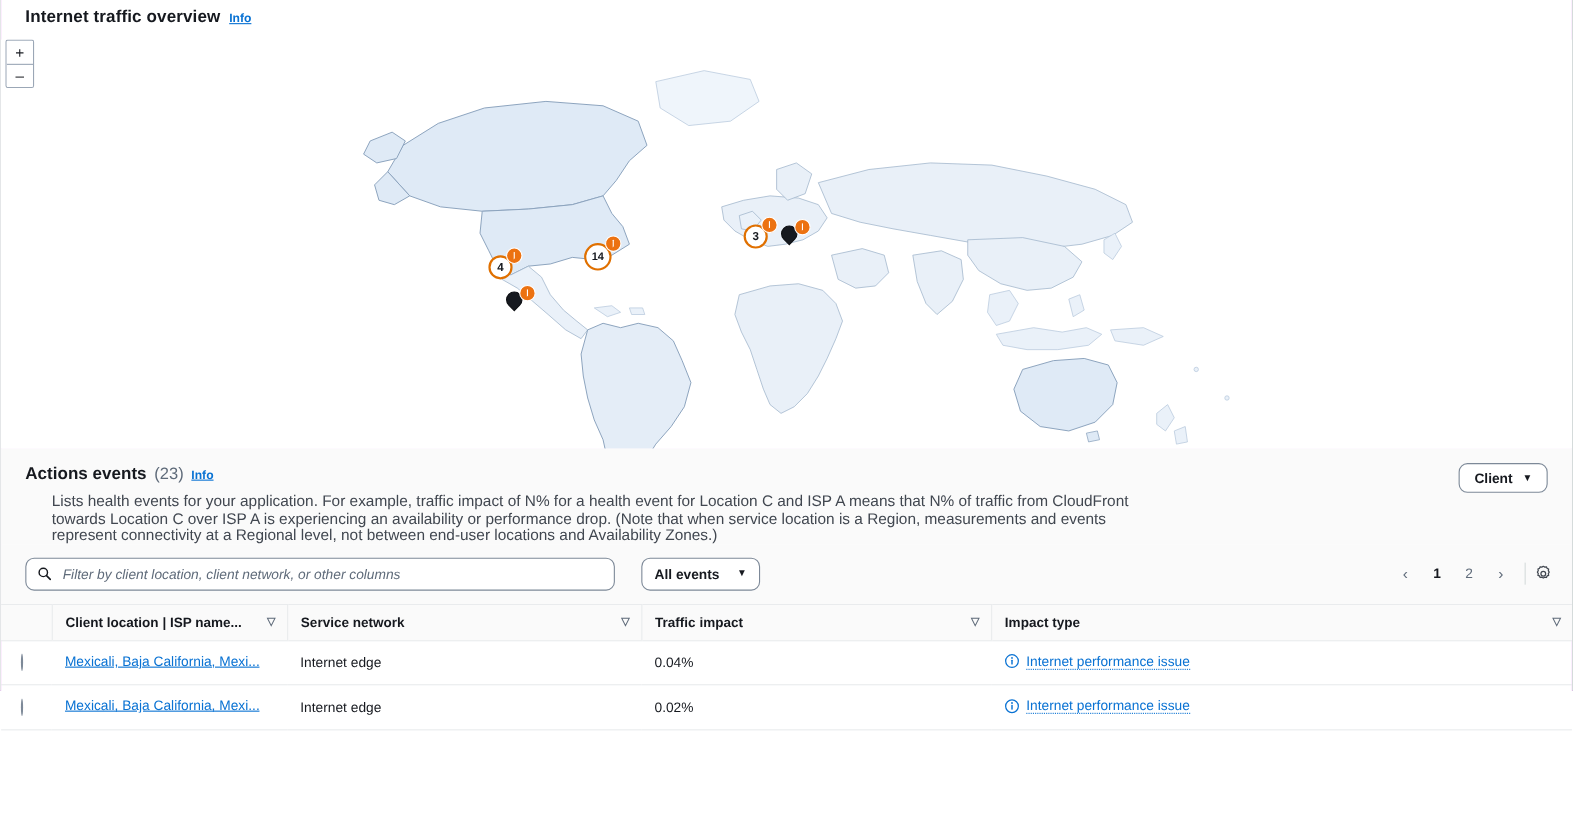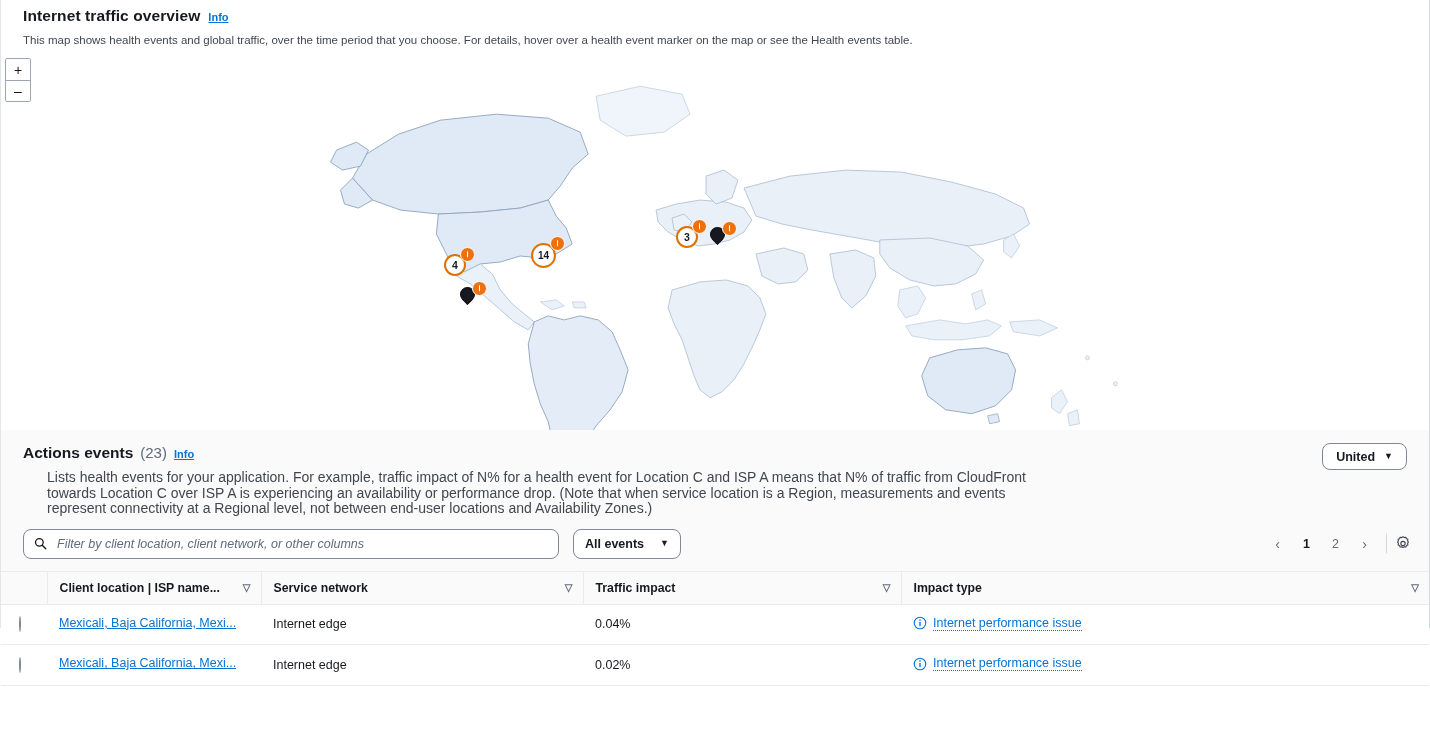--- a/index.html
+++ b/index.html
@@ -139,21 +139,21 @@
     position: absolute; right: 22px; top: 13px;
     display: flex; align-items: center; gap: 9px;
     padding: 5px 13px; min-height: 27px;
     background: #ffffff; border: 1px solid #7d8998;
     border-radius: 8px; cursor: pointer;
     font-size: 12.5px; font-weight: 700; color: #16191f;
   }
   .caret { font-size: 9px; color: #16191f; line-height: 1; }
 
   .tools {
-    position: relative; display: flex; align-items: center; gap: 14px;
+    position: relative; display: flex; align-items: center; gap: 24px;
     padding: 12px 22px 12px 22px;
     background: #fafafa;
   }
   .search-box {
     position: relative; width: 536px; height: 30px;
     background: #ffffff; border: 1px solid #7d8998; border-radius: 8px;
     display: flex; align-items: center; padding: 0 10px; gap: 8px;
   }
   .search-box input {
     border: 0; outline: 0; background: transparent;
@@ -229,21 +229,20 @@
 <body>
 
 <div class="page">
 
   <section class="map-panel">
     <div class="panel-head">
       <div class="panel-title-row">
         <span class="panel-title">Internet traffic overview</span>
         <span class="info-link">Info</span>
       </div>
-      <div class="panel-desc">This map shows health events and global traffic, over the time period that you choose. For details, hover over a health event marker on the map or see the Health events table.</div>
     </div>
 
     <div class="map-wrap">
       <svg class="map-svg" viewBox="0 0 1430 372" preserveAspectRatio="xMidYMid meet">
         <rect x="0" y="0" width="1430" height="372" fill="#ffffff"></rect>
         <g fill="#e9f0f8" stroke="#9fb4cb" stroke-width="0.7" stroke-linejoin="round">
 
           <path d="M596 38 L640 28 L682 36 L690 56 L664 74 L626 78 L600 62 Z" fill="#eff5fb" stroke="#b9cadd"></path>
 
           <path d="M352 120 L366 96 L398 76 L440 62 L496 56 L548 60 L580 74 L588 96 L572 110 L560 128 L548 142 L520 150 L480 154 L438 156 L400 152 L372 142 Z" fill="#dfeaf6" stroke="#8ca3bd" stroke-width="0.9"></path>
@@ -337,21 +336,21 @@
   <section class="events-section">
     <div class="events-head">
       <div class="ev-title-row">
         <span class="ev-title">Actions events</span>
         <span class="ev-count">(23)</span>
         <span class="info-link">Info</span>
       </div>
       <div class="ev-desc">Lists health events for your application. For example, traffic impact of N% for a health event for Location C and ISP A means that N% of traffic from CloudFront towards Location C over ISP A is experiencing an availability or performance drop. (Note that when service location is a Region, measurements and events represent connectivity at a Regional level, not between end-user locations and Availability Zones.)</div>
 
       <div class="actions-btn">
-        <span>United</span>
+        <span>Client</span>
         <span class="caret">▼</span>
       </div>
     </div>
 
     <div class="tools">
       <div class="search-box">
         <svg class="magnifier" viewBox="0 0 16 16">
           <circle cx="6.6" cy="6.6" r="4.7" fill="none" stroke="#16191f" stroke-width="1.6"></circle>
           <line x1="10.2" y1="10.2" x2="14.4" y2="14.4" stroke="#16191f" stroke-width="1.8" stroke-linecap="round"></line>
         </svg>

